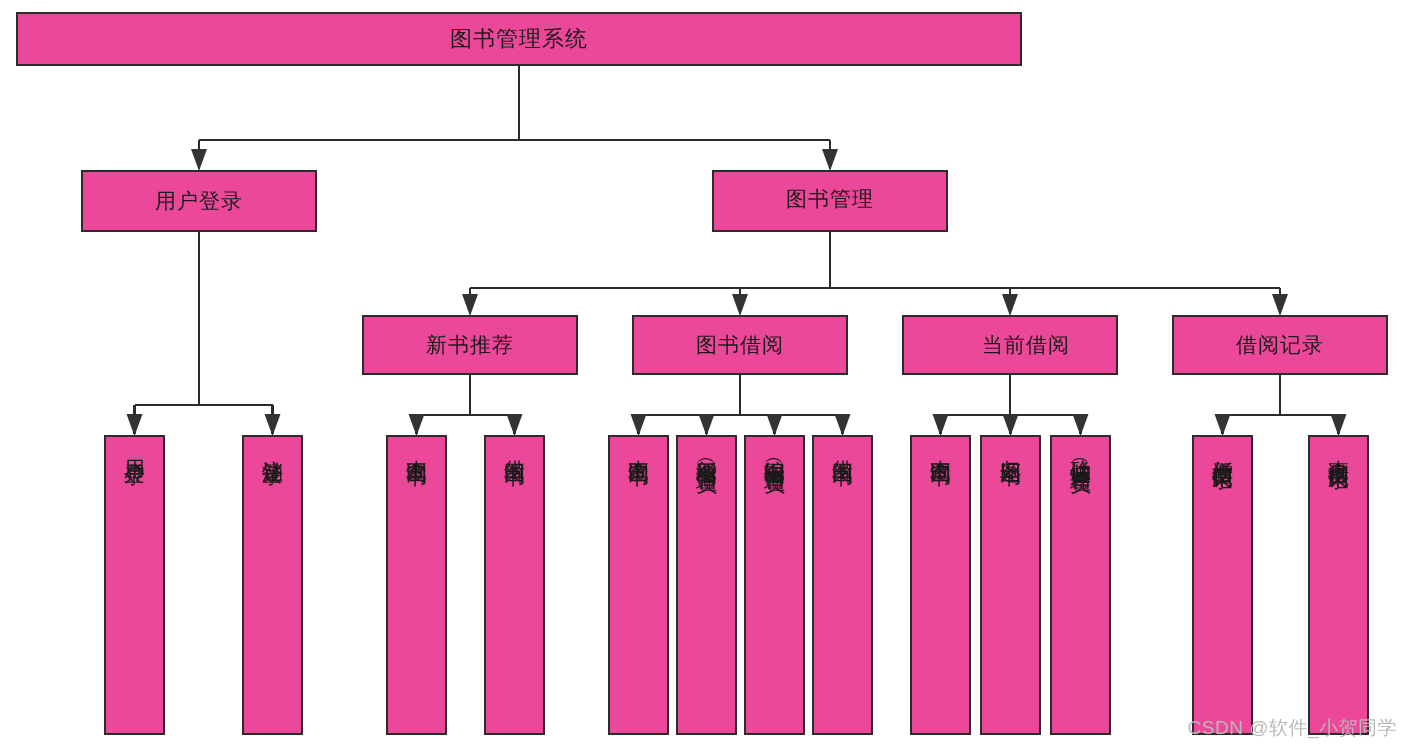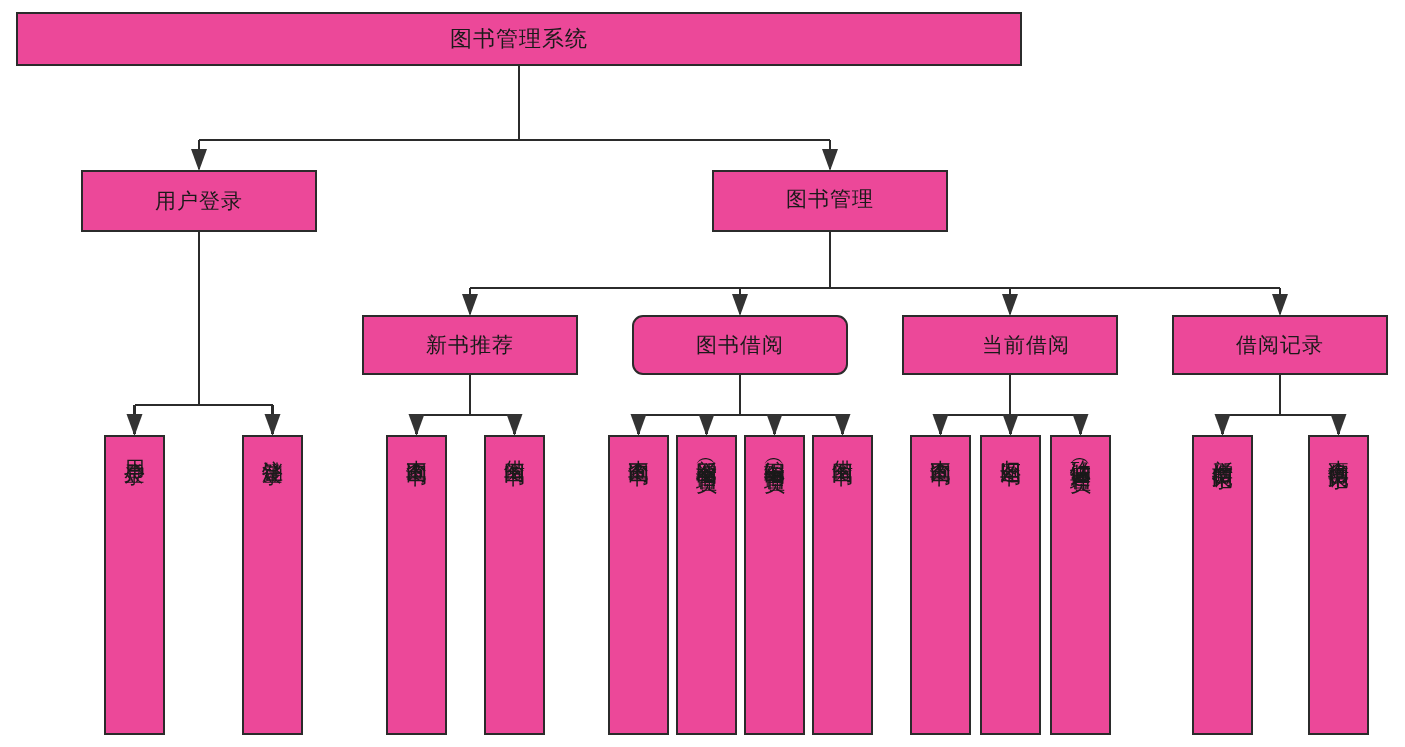--- a/index.html
+++ b/index.html
@@ -132,21 +132,21 @@
       </div>
       <div class="node h" style="left: 81px; top: 170px; width: 236px; height: 62px;">
         <span>用户登录</span>
       </div>
       <div class="node h" style="left: 712px; top: 170px; width: 236px; height: 62px; font-family: Liberation Mono, monospace;">
         <span>图书管理</span>
       </div>
       <div class="node h" style="left: 362px; top: 315px; width: 216px; height: 60px;">
         <span>新书推荐</span>
       </div>
-      <div class="node h" style="left: 632px; top: 315px; width: 216px; height: 60px; border-radius: 11px;">
+      <div class="node h" style="left: 632px; top: 315px; width: 216px; height: 60px;">
         <span>图书借阅</span>
       </div>
       <div class="node h" style="left: 902px; top: 315px; width: 216px; height: 60px; padding-left: 32px;">
         <span>当前借阅</span>
       </div>
       <div class="node h" style="left: 1172px; top: 315px; width: 216px; height: 60px;">
         <span>借阅记录</span>
       </div>
       <div class="node v" style="left: 104px; top: 435px; width: 61px; height: 300px;">
         <span class="vtext">用户登录</span>
@@ -181,13 +181,14 @@
       <div class="node v" style="left: 1050px; top: 435px; width: 61px; height: 300px;">
         <span class="vtext">确认归还（管理员）</span>
       </div>
       <div class="node v" style="left: 1192px; top: 435px; width: 61px; height: 300px;">
         <span class="vtext">新增借阅记录</span>
       </div>
       <div class="node v" style="left: 1308px; top: 435px; width: 61px; height: 300px;">
         <span class="vtext">查询借阅记录</span>
       </div>
     </div>
+  <div id="watermark">CSDN @软件_小贺同学</div>
 </div>
 
 </body></html>

